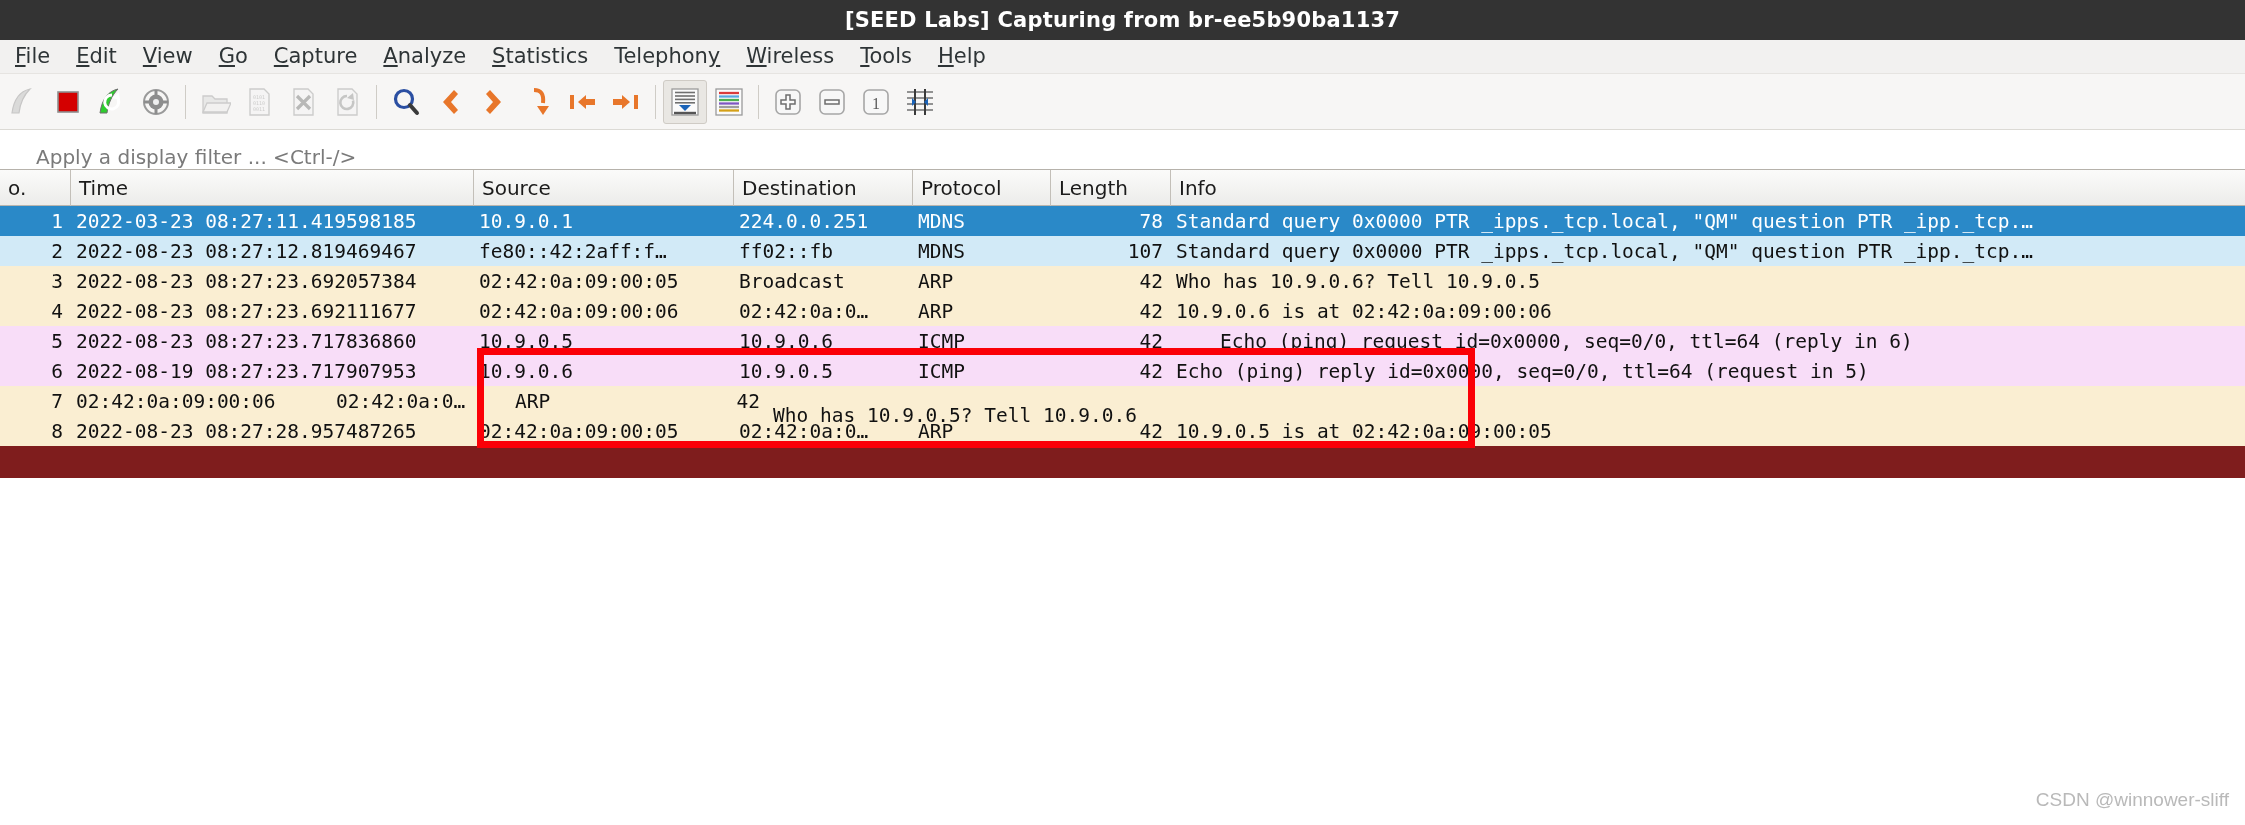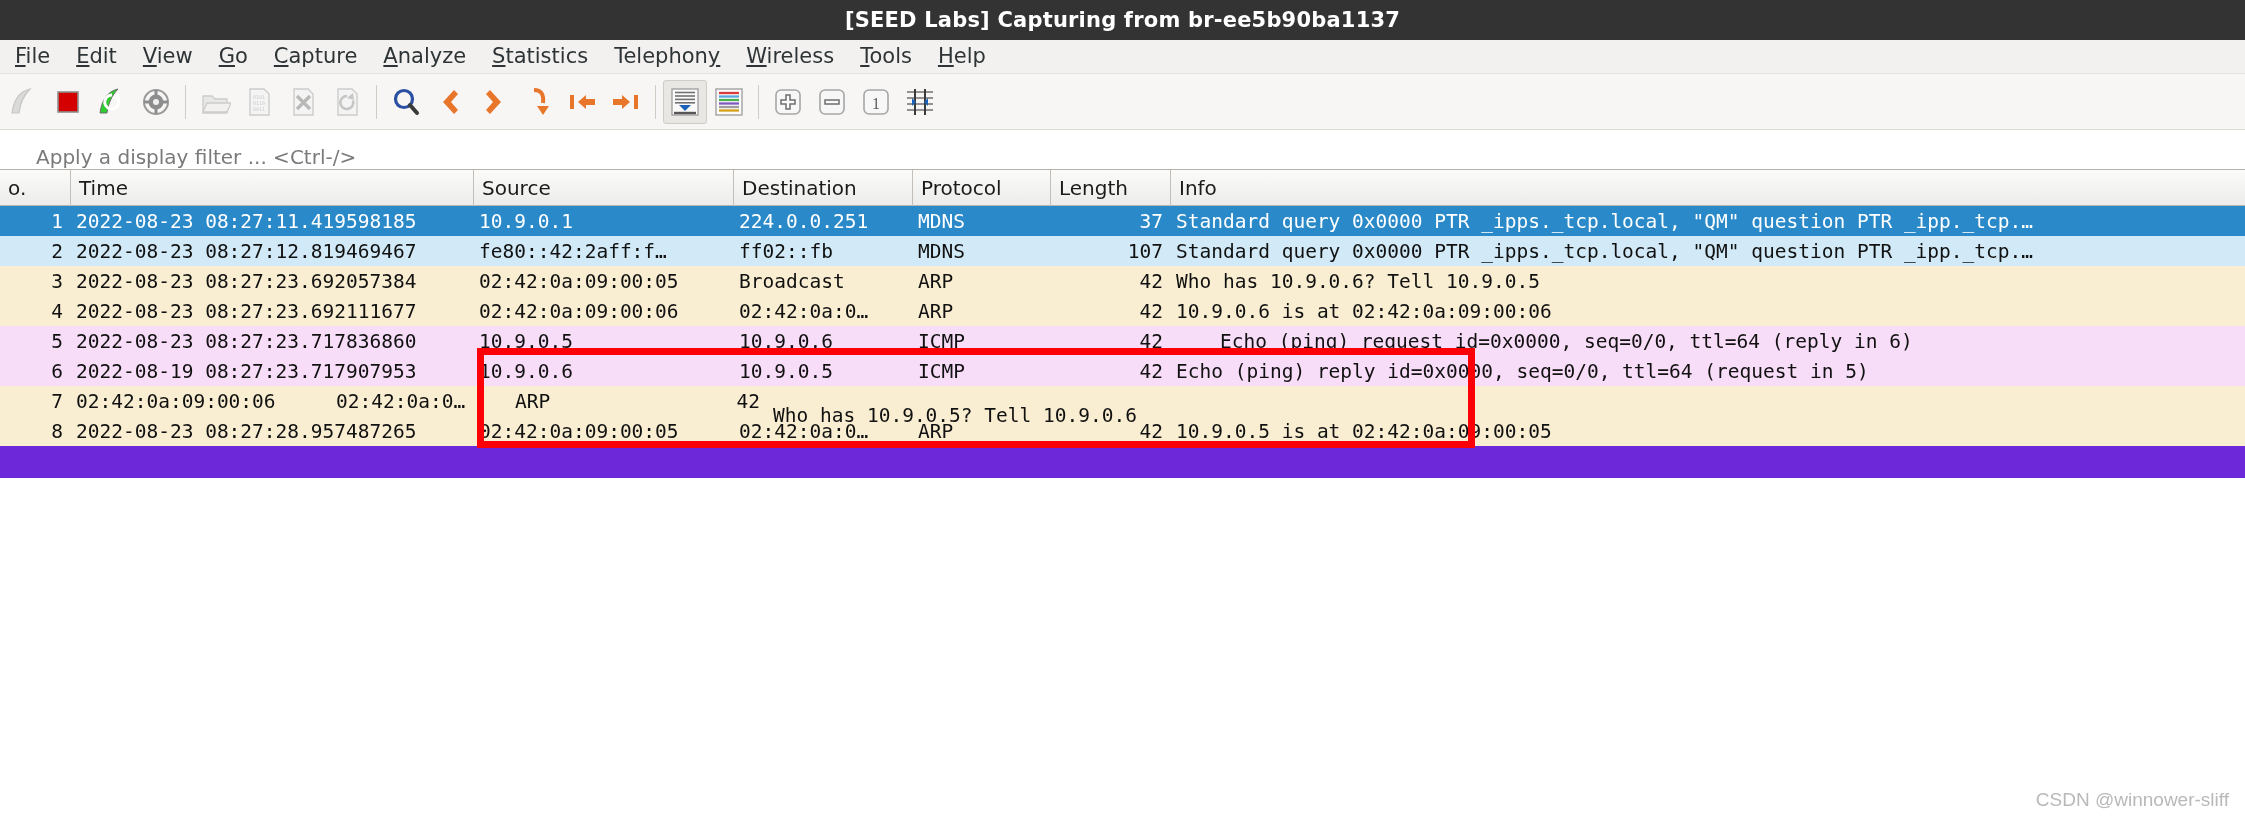--- a/index.html
+++ b/index.html
@@ -2,21 +2,21 @@
 <html><head>
 <meta charset="utf-8">
 <style>
   * { box-sizing: border-box; margin: 0; padding: 0; }
   html, body {
     width: 2245px; height: 825px;
     background: #ffffff;
     font-family: "DejaVu Sans", "Liberation Sans", sans-serif;
     overflow: hidden;
   }
-  #app { position: relative; width: 2245px; height: 825px; background:#6d28d9; }
+  #app { position: relative; width: 2245px; height: 825px; background:#7f1d1d; }
 
   
   .titlebar {
     height: 40px; background: #333333;
     display: flex; align-items: center; justify-content: center;
     color: #ffffff; font-size: 21px; font-weight: bold;
     letter-spacing: .2px;
   }
 
   
@@ -307,25 +307,25 @@
         <div class="ch" style="width: 403px;">Time</div>
         <div class="ch" style="width: 260px;">Source</div>
         <div class="ch" style="width: 179px;">Destination</div>
         <div class="ch" style="width: 138px;">Protocol</div>
         <div class="ch" style="width: 120px;">Length</div>
         <div class="ch" style="width: 1075px;">Info</div>
       </div>
     <div class="rows" id="rows">
         <div class="prow bg-sel">
           <div class="c c-no" style="width: 70px;">1</div>
-          <div class="c c-time" style="width: 403px;">2022-08-23 08:27:11.419598185</div>
+          <div class="c c-time" style="width: 403px;">2022-03-23 08:27:11.419598185</div>
           <div class="c c-src" style="width: 260px;">10.9.0.1</div>
           <div class="c c-dst" style="width: 179px;">224.0.0.251</div>
           <div class="c c-proto" style="width: 138px;">MDNS</div>
-          <div class="c c-len" style="width: 120px;">37</div>
+          <div class="c c-len" style="width: 120px;">78</div>
           <div class="c c-info" style="width: 1075px;">Standard query 0x0000 PTR _ipps._tcp.local, "QM" question PTR _ipp._tcp.…</div>
         </div>
         <div class="prow bg-mdns">
           <div class="c c-no" style="width: 70px;">2</div>
           <div class="c c-time" style="width: 403px;">2022-08-23 08:27:12.819469467</div>
           <div class="c c-src" style="width: 260px;">fe80::42:2aff:f…</div>
           <div class="c c-dst" style="width: 179px;">ff02::fb</div>
           <div class="c c-proto" style="width: 138px;">MDNS</div>
           <div class="c c-len" style="width: 120px;">107</div>
           <div class="c c-info" style="width: 1075px;">Standard query 0x0000 PTR _ipps._tcp.local, "QM" question PTR _ipp._tcp.…</div>

